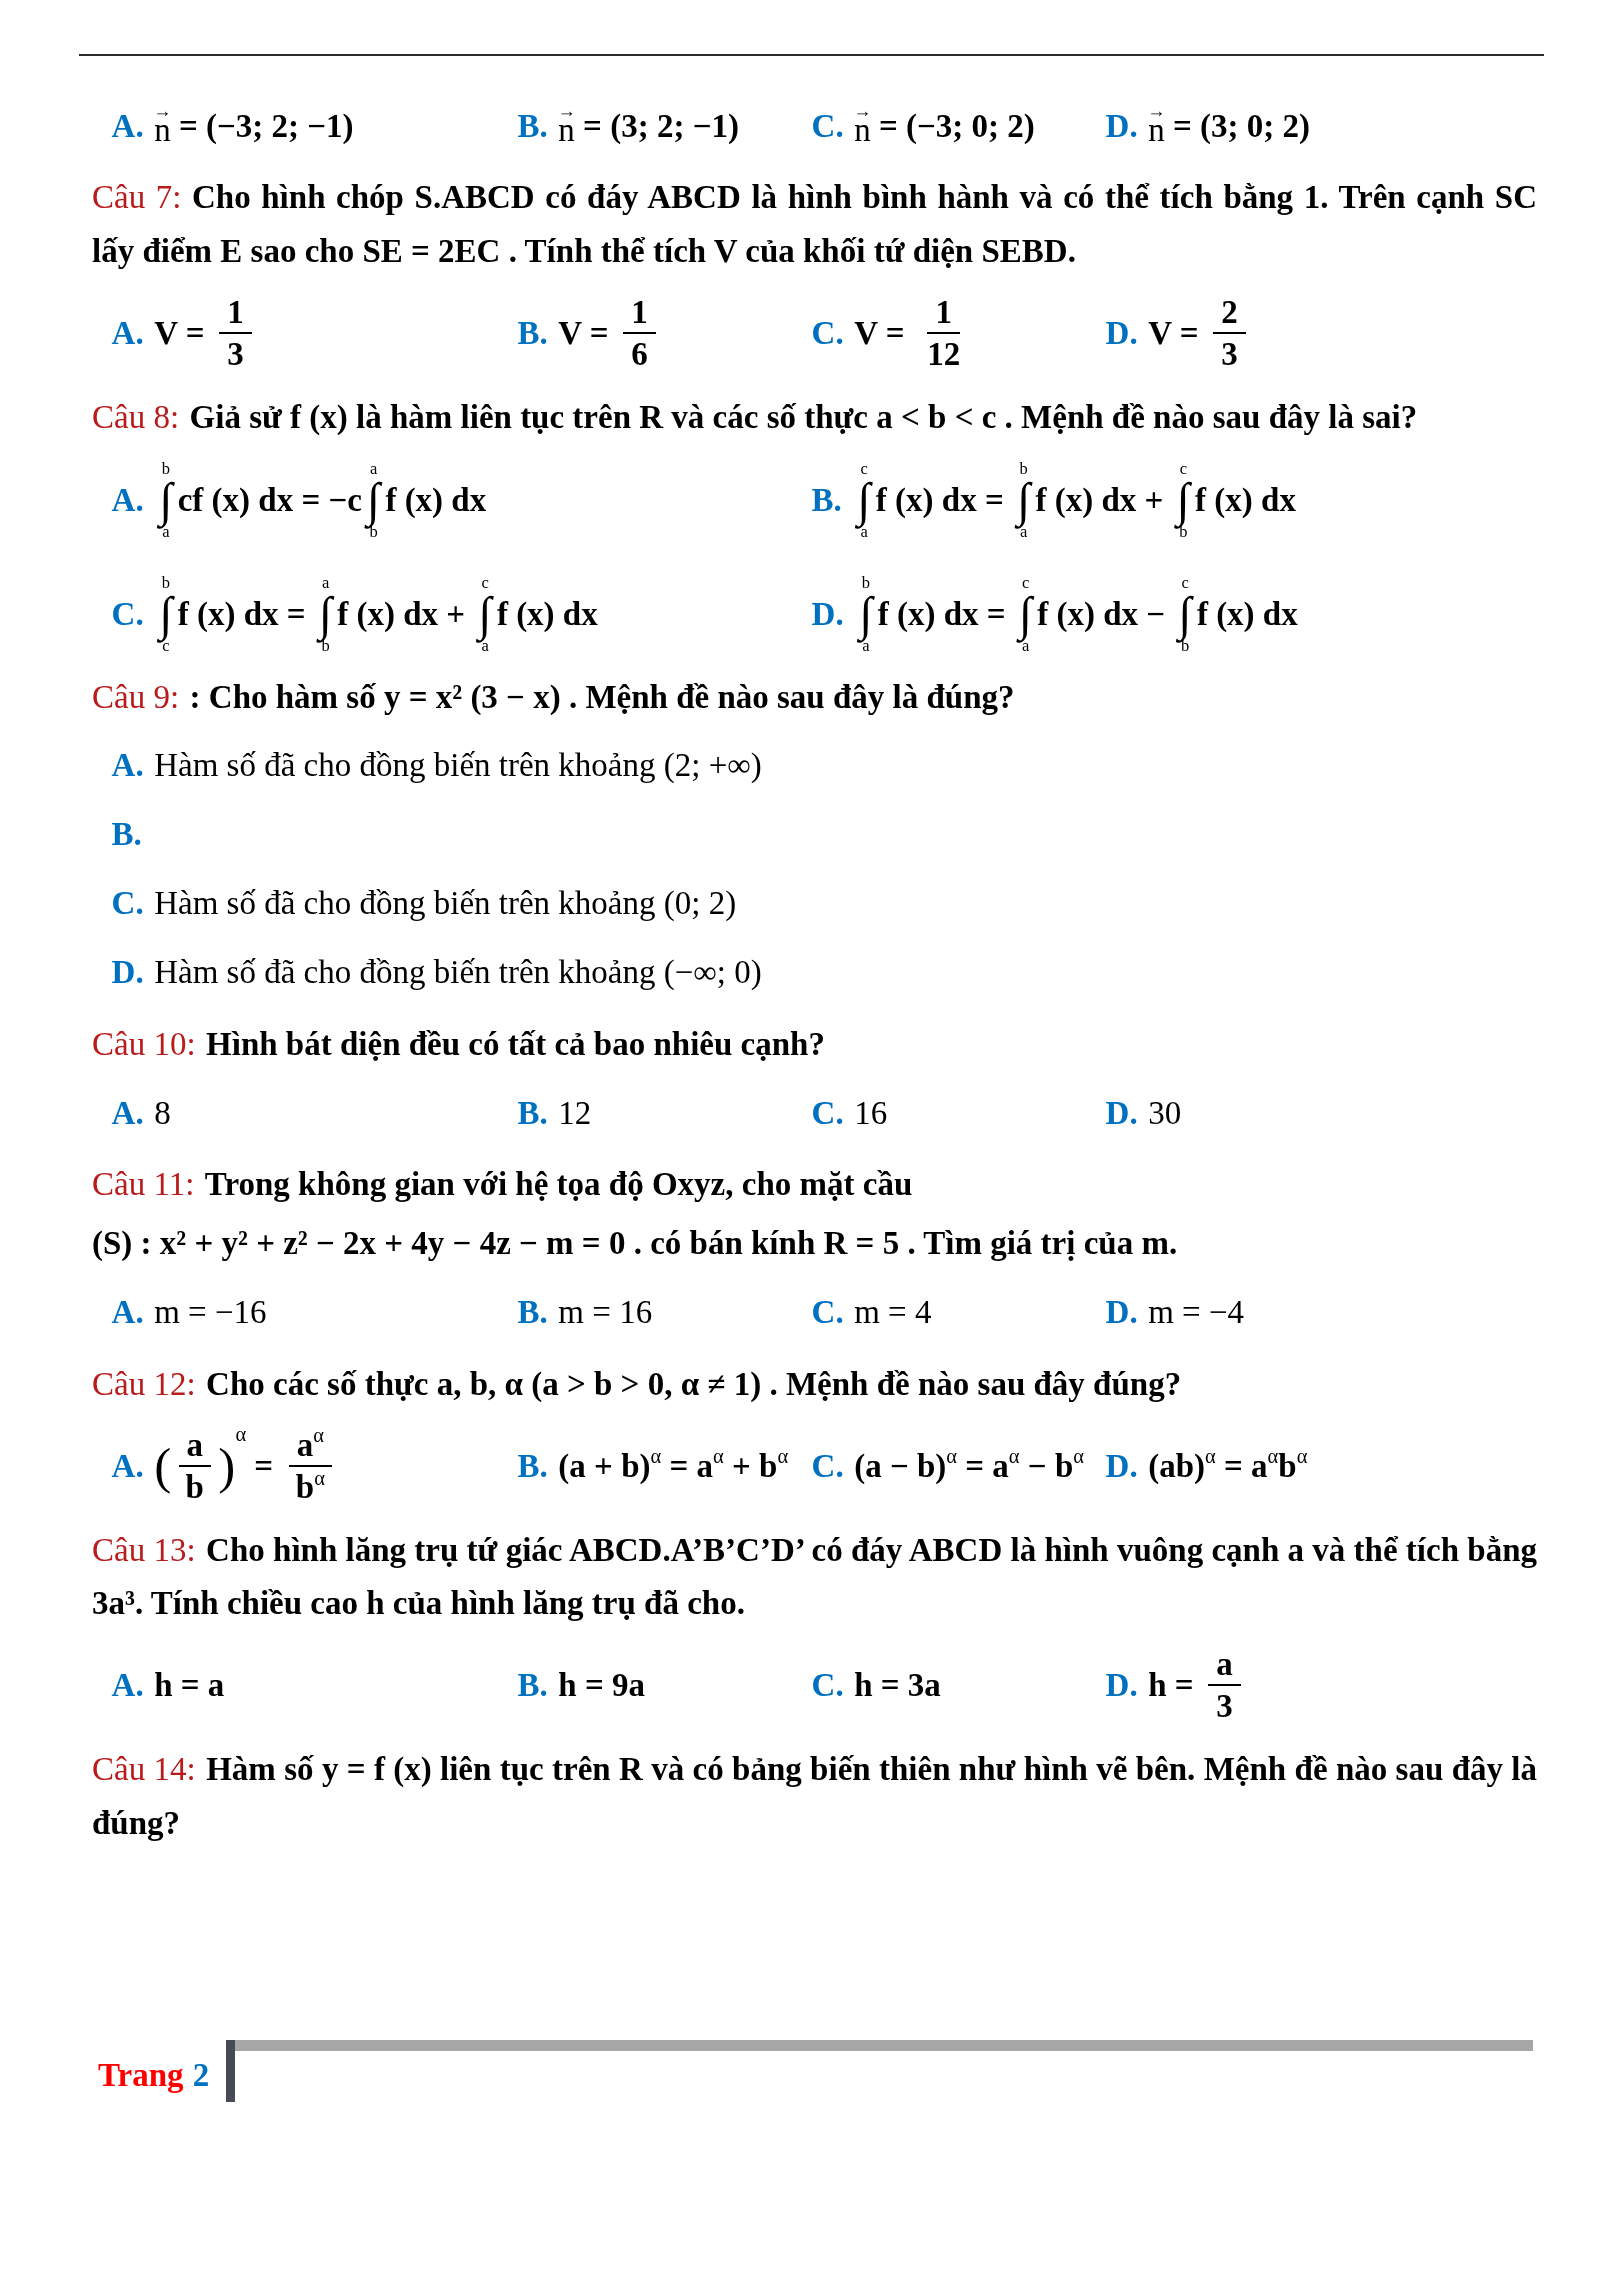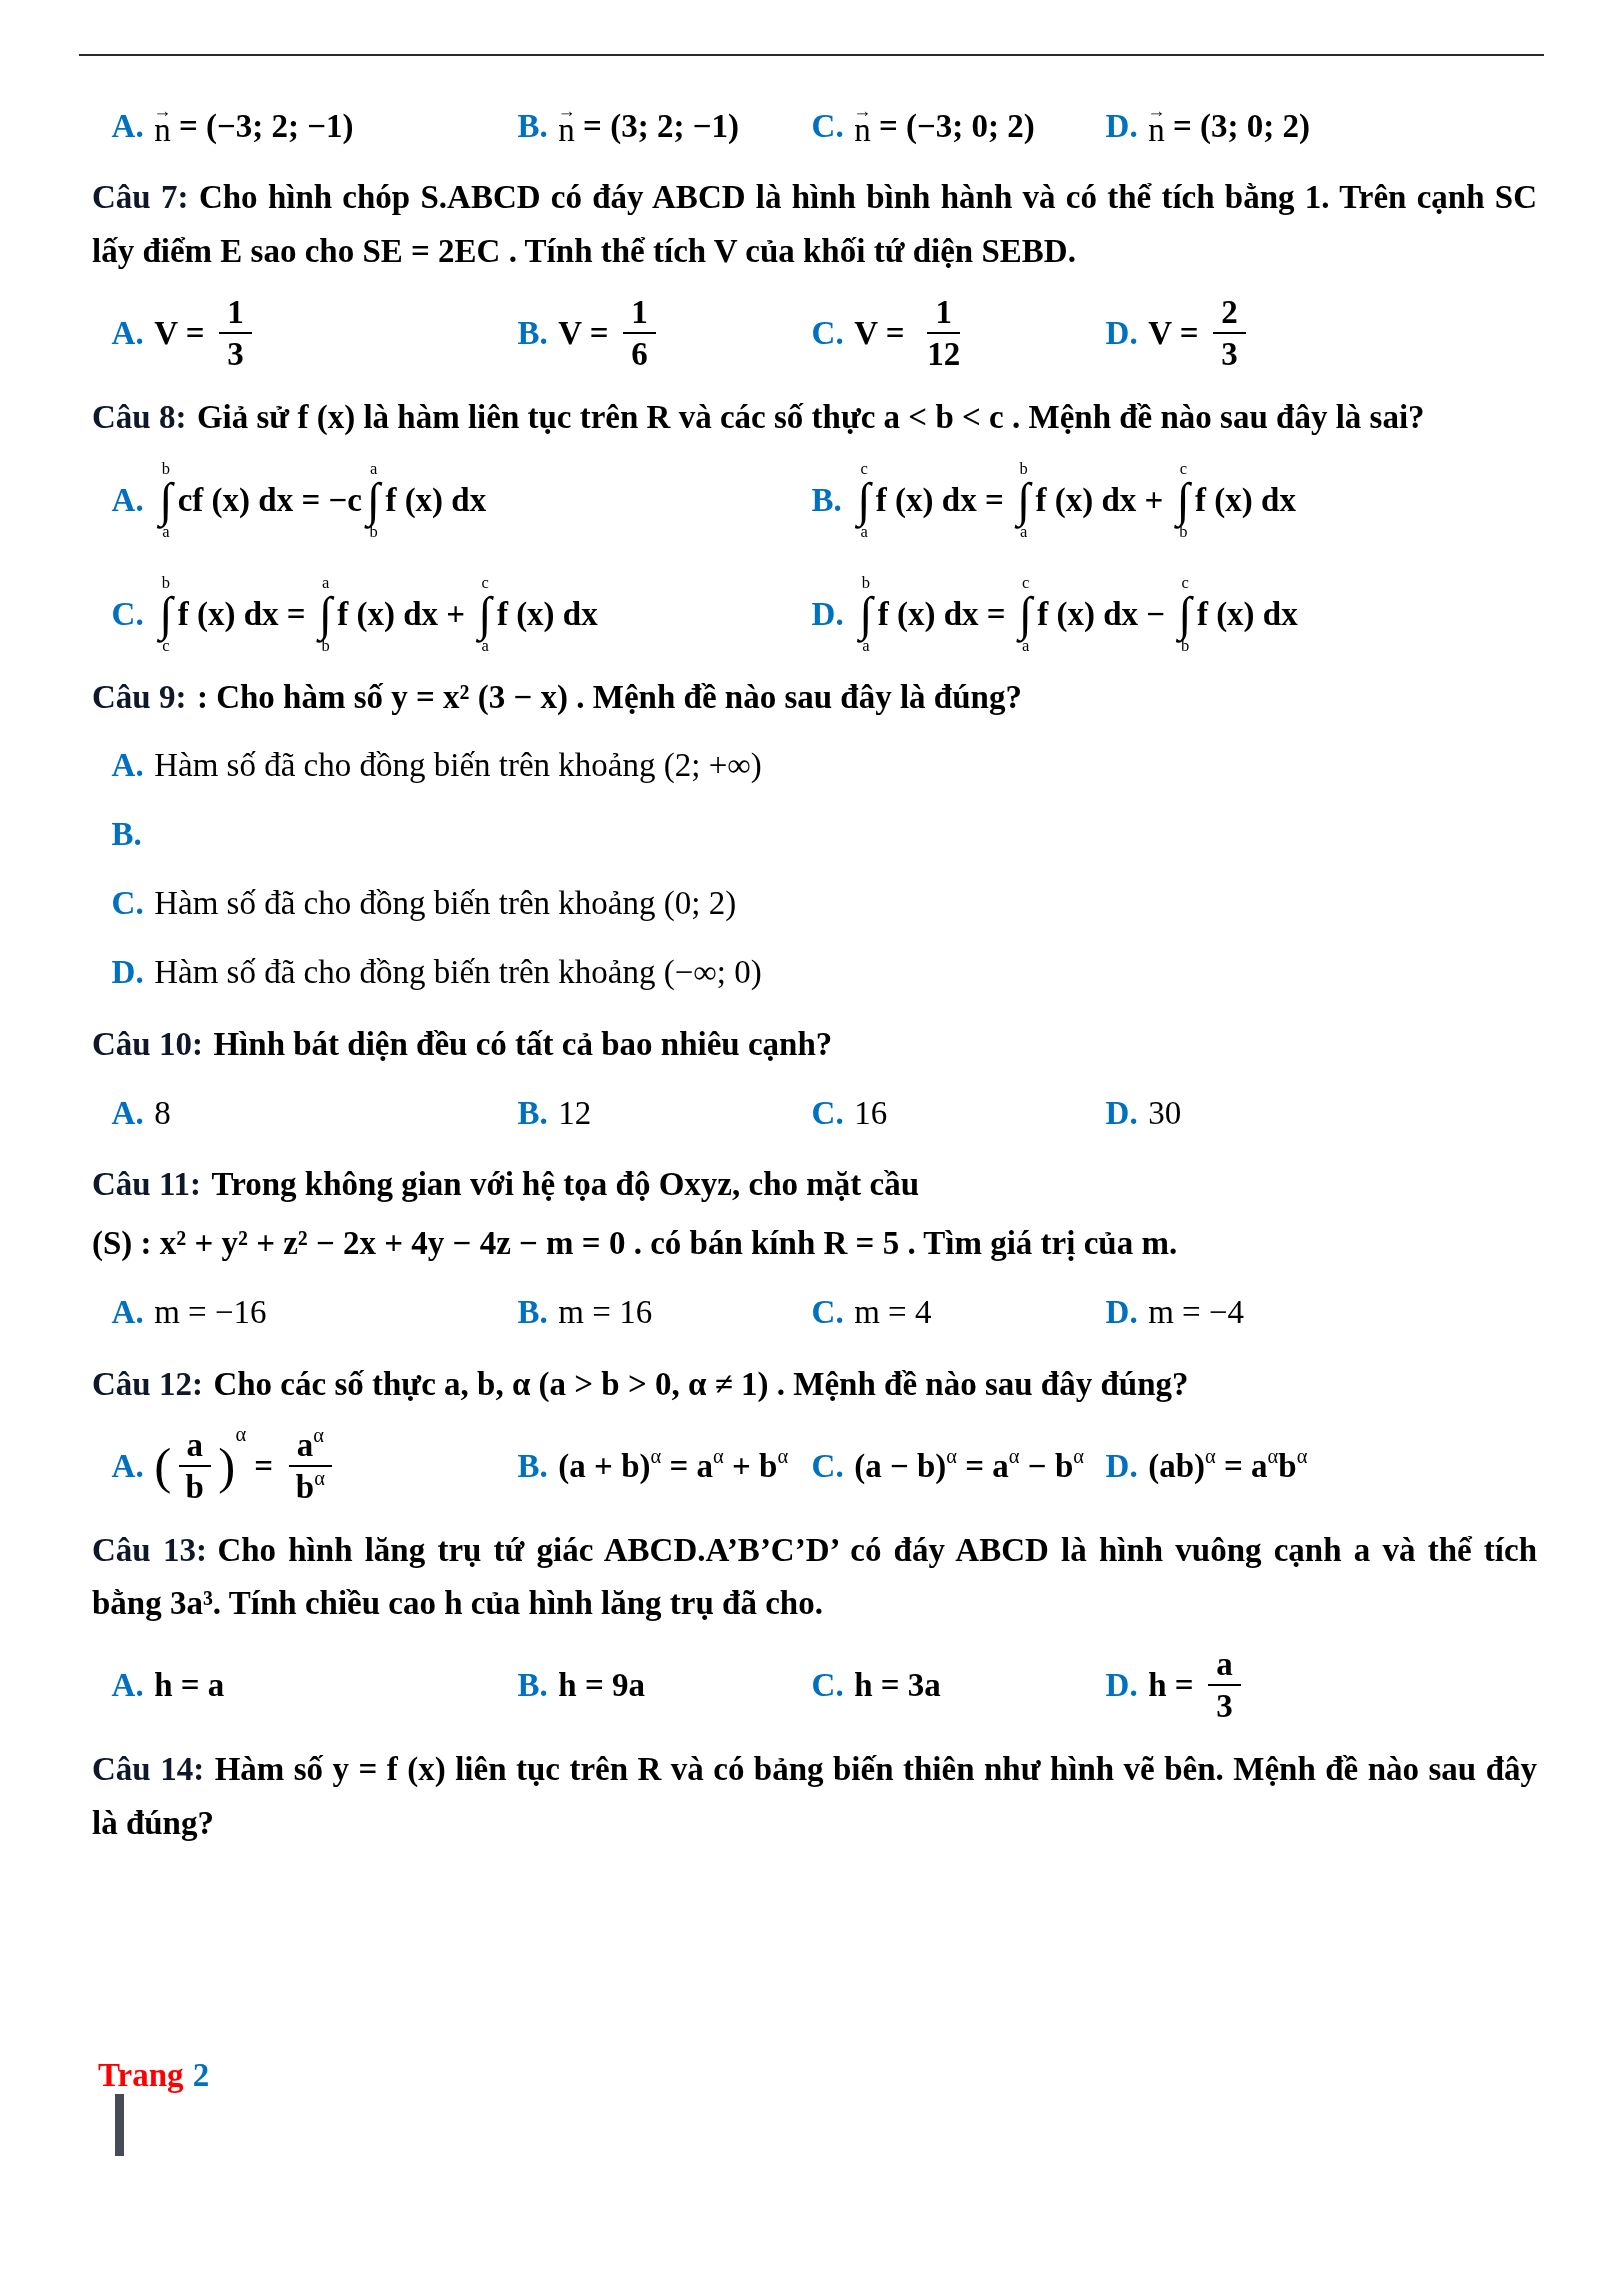--- a/index.html
+++ b/index.html
@@ -3,21 +3,21 @@
 <meta charset="utf-8">
 <style>
   * { box-sizing: border-box; }
   body { margin:0; background:#e8e8e8; font-family:"Liberation Serif", serif; }
   .page { position:relative; width:1623px; height:2295px; background:#ffffff; color:#000; font-size:33px; overflow:hidden; margin:0 auto; }
   .top-rule { position:absolute; left:79px; right:79px; top:54px; border-top:2.6px solid #2b2b2b; }
   .content { position:absolute; left:92px; right:86px; top:84px; }
 
   .qblock { margin-top:17px; }
   .para { text-align:justify; line-height:1.62; margin:3.9px 0 5.2px 0; }
-  .qlabel { color:#0f172a; font-weight:bold; margin-right:10.5px; }
+  .qlabel { color:#b91c1c; font-weight:normal; margin-right:10.5px; }
   .qtext { color:#000;font-weight:bold; }
 
   .row4 { display:grid; grid-template-columns:406px 294px 294px 1fr; padding-left:19.6px; margin:14.4px 0 6.5px 0; align-items:center; }
   .row2 { display:grid; grid-template-columns:700px 1fr; padding-left:19.6px; margin:15.7px 0 6.5px 0; row-gap:34px; align-items:center; }
   .opt { display:flex; align-items:center; min-height:56px; }
   .opt-lines .opt { margin:13px 0; padding-left:19.6px; }
   .opt-label { color:#0070c0; font-weight:bold; margin-right:10.5px; white-space:nowrap; }
   .opt-text { white-space:nowrap; }
 
   
@@ -28,21 +28,21 @@
   .fm-num { border-bottom:2px solid #000; padding:0 7.9px; display:inline-flex; align-items:center; justify-content:center; }
   .fm-den { padding:1.3px 7.9px 0 7.9px; display:inline-flex; align-items:center; justify-content:center; }
   .fm-int { display:inline-flex; flex-direction:column; align-items:center; line-height:1; margin:0 5.2px; }
   .fm-lim { font-size:0.5em; line-height:1.05; }
   .fm-int-sign { font-size:1.45em; line-height:0.95; }
   .fm-vec { position:relative; display:inline-block; margin-top:0.25em; }
   .fm-vec-arrow { position:absolute; top:-0.62em; left:50%; transform:translateX(-50%); font-size:0.55em; }
   .fm-big { font-size:1.55em; font-weight:400; line-height:1; position:relative; top:-0.02em; }
 
   
-  .footer { position:absolute; left:98px; right:90px; top:2040px; display:flex; align-items:flex-start;flex-direction:column; }
+  .footer { position:absolute; left:98px; right:90px; top:2040px; display:flex; align-items:flex-start; }
   .footer-text { margin-top:17px; font-size:33px; font-weight:bold; white-space:nowrap; }
   .footer-label { color:#ff0000; }
   .footer-num { color:#0070c0; margin-left:9.2px; }
   .footer-vbar { width:8.5px; height:62px; background:#474b55; margin-left:17px; flex:0 0 auto; }
   .footer-hbar { flex:1 1 auto; height:11px; background:#a6a6a6; }
 </style>
 </head>
 <body>
 
 <div class="page">

